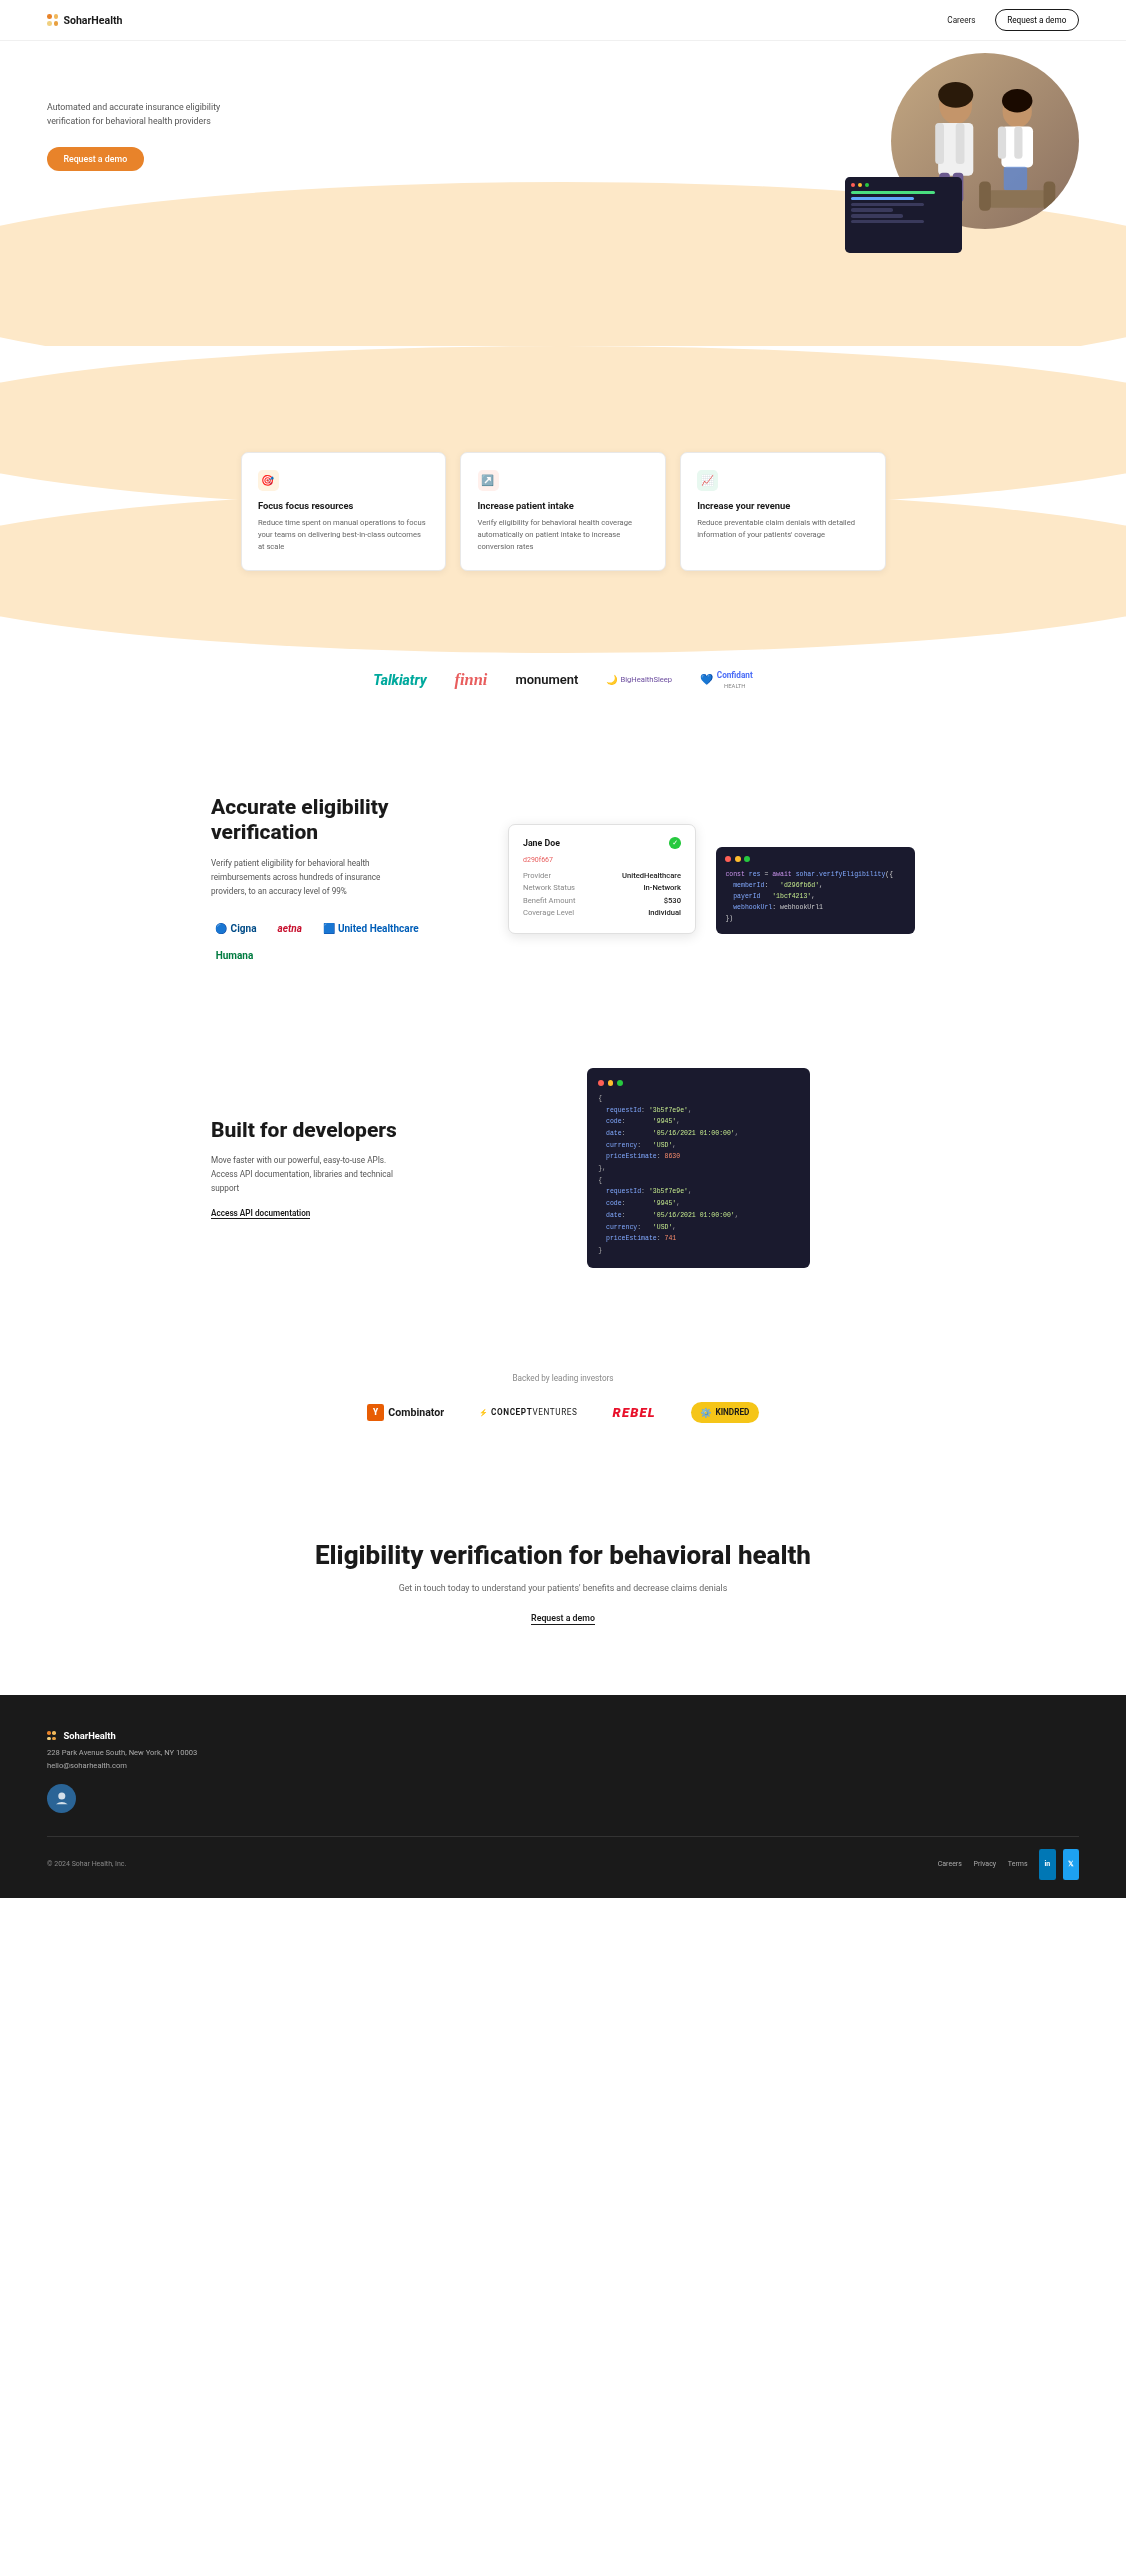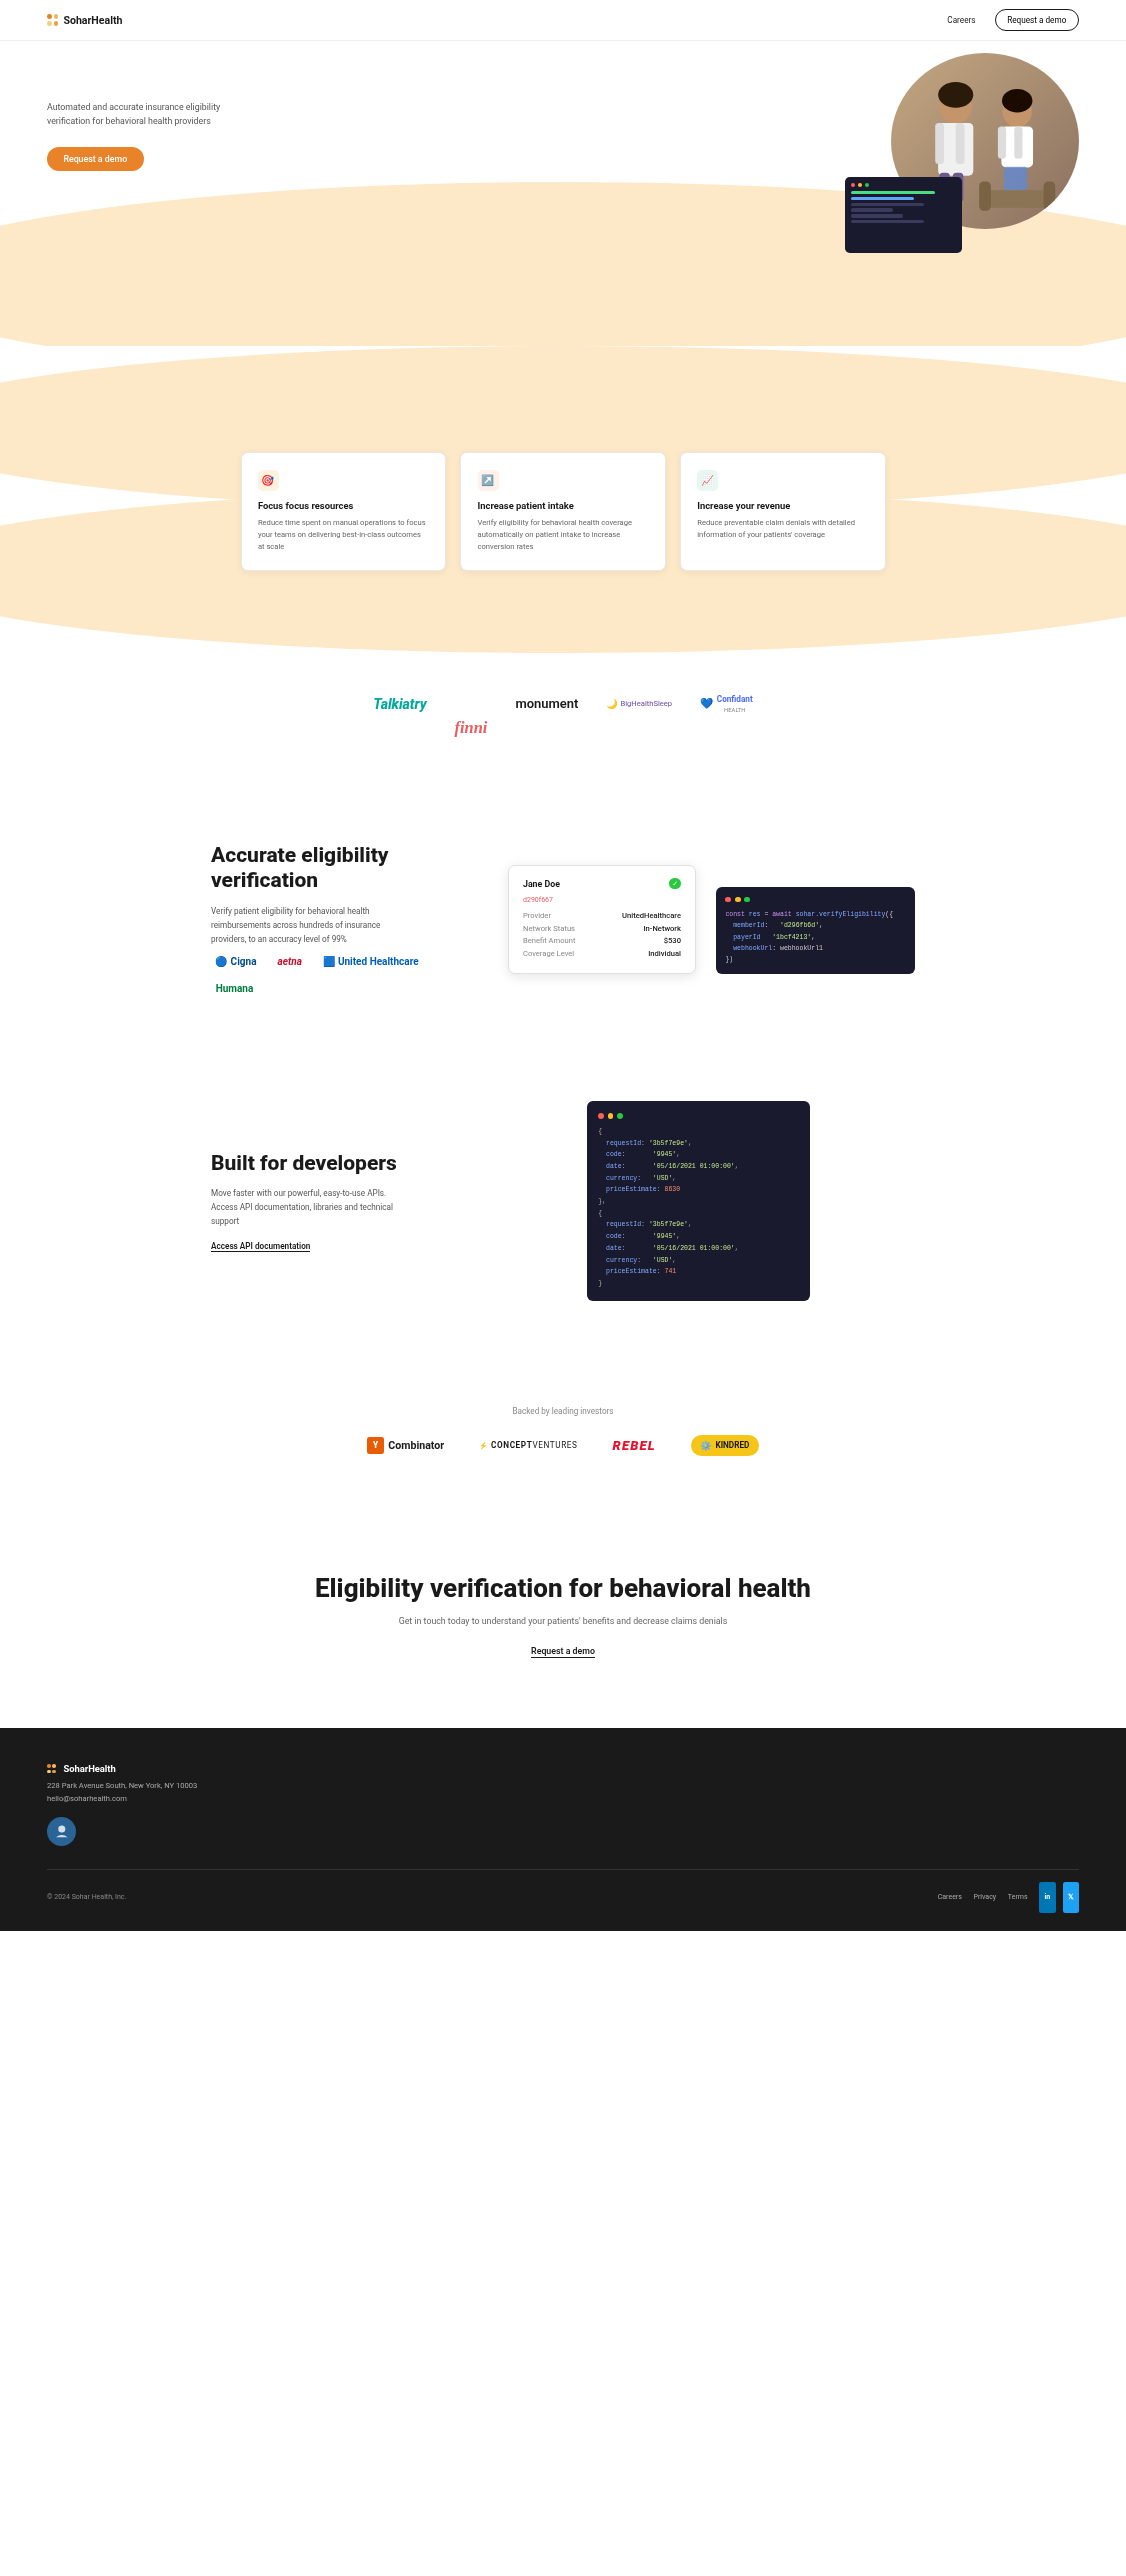--- a/index.html
+++ b/index.html
@@ -49,30 +49,30 @@
     .feature-icon.green { background: #e8f8f0; }
     .feature-title { font-size: 9.4px; font-weight: 700; margin-bottom: 5.9px; }
     .feature-desc { font-size: 7.6px; color: #666; line-height: 1.6; }
 
     
     .trusted-section { padding: 35px 47px; text-align: center; }
     .trusted-label { font-size: 8.2px; color: #888; margin-bottom: 19px; }
     .logos-row { display: flex; align-items: center; justify-content: center; gap: 28px; flex-wrap: wrap; }
     .logo-brand { font-size: 14px; font-weight: 800; }
     .logo-talkiatry { color: #00a99d; font-style: italic; }
-    .logo-finni { color: #e85d5d; font-family: Georgia, serif; font-style: italic; font-size: 16.4px; margin-top: 48px; }
+    .logo-finni { color: #e85d5d; font-family: Georgia, serif; font-style: italic; font-size: 16.4px; }
     .logo-monument { color: #1a1a1a; font-size: 13px; font-weight: 600; }
     .logo-sleepio { color: #6b4c9e; font-size: 8.2px; display: flex; align-items: center; gap: 2.3px; }
     .logo-confidant { color: #4a6cf7; font-size: 8.2px; display: flex; align-items: center; gap: 3.5px; }
 
     
     .eligibility-section { padding: 47px 47px; display: flex; align-items: center; gap: 47px; max-width: 704px; margin: 0 auto; }
     .eligibility-content { flex: 1; }
     .eligibility-title { font-size: 21px; font-weight: 800; line-height: 1.2; margin-bottom: 11.7px; }
-    .eligibility-desc { font-size: 8.2px; color: #555; line-height: 1.7; margin-bottom: 7px; max-width: 199px; }
+    .eligibility-desc { font-size: 8.2px; color: #555; line-height: 1.7; margin-bottom: 22px; max-width: 199px; }
     .insurance-logos { display: flex; align-items: center; gap: 11.7px; flex-wrap: wrap; }
     .ins-logo { font-size: 10px; font-weight: 700; padding: 2.3px 4.7px; border-radius: 2.3px; }
     .ins-cigna { color: #004b87; }
     .ins-aetna { color: #c8102e; font-style: italic; }
     .ins-united { color: #005eb8; }
     .ins-humana { color: #007b40; }
     .eligibility-card-area { flex: 1; display: flex; flex-direction: row; gap: 20px; align-items: flex-end; }
     .patient-card { background: #fff; border: 0.6px solid #e0e0e0; border-radius: 7px; padding: 11.7px 14px; width: 188px; box-shadow: 0 2.3px 11.7px rgba(0,0,0,0.1); }
     .patient-card-header { display: flex; align-items: center; justify-content: space-between; margin-bottom: 7px; }
     .patient-name { font-weight: 700; font-size: 8.8px; }

